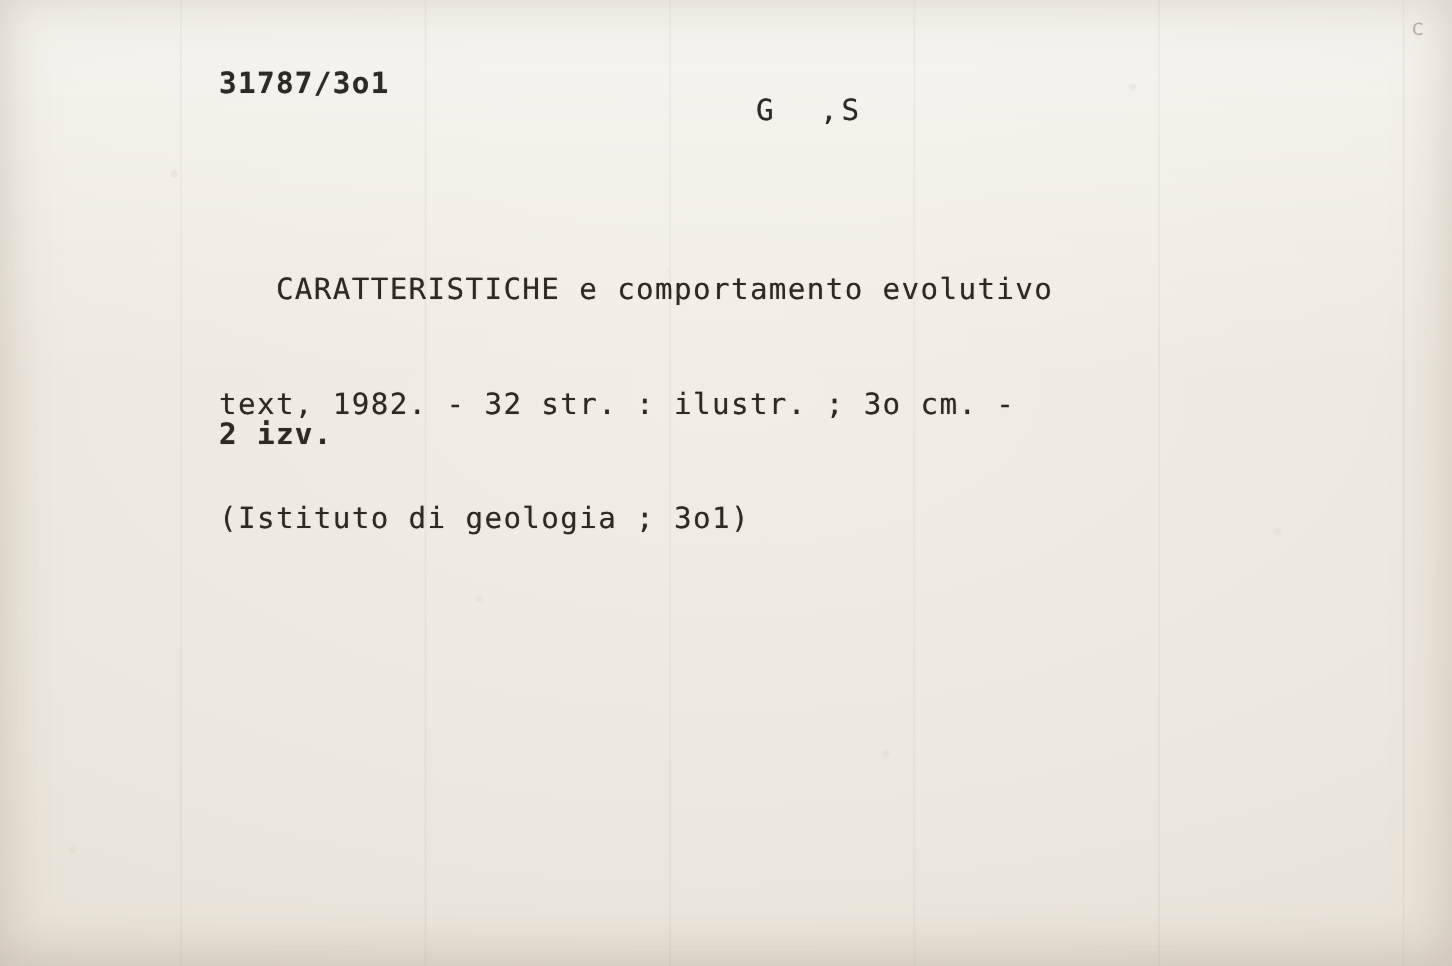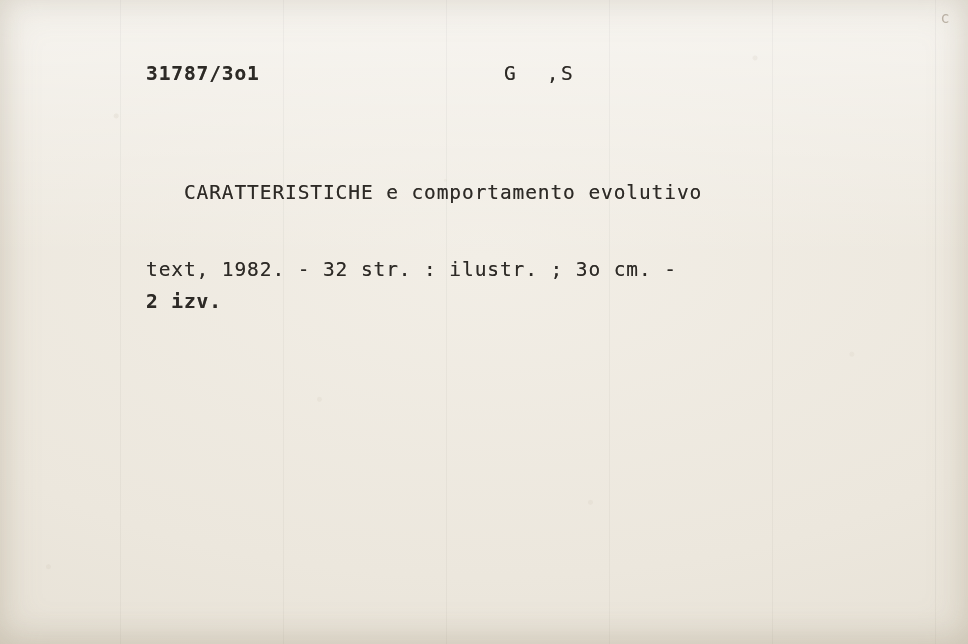--- a/index.html
+++ b/index.html
@@ -66,21 +66,21 @@
     color: #2d2a26;
     font-family: "DejaVu Sans Mono", monospace;
     font-size: 19.5px;
     letter-spacing: 0.9px;
     white-space: pre;
     text-shadow: 0 0 0.6px rgba(45,42,38,0.55);
   }
 
   #call-number {
     left: 146px;
-    top: 62px;
+    top: 44px;
     font-weight: 700;
   }
 
   #class-mark {
     left: 504px;
     top: 62px;
     letter-spacing: 2.5px;
   }
 
   #body-block {
@@ -88,38 +88,39 @@
     top: 129px;
     line-height: 25.5px;
   }
 
   #body-block .line {
     white-space: pre;
   }
 
   #copies-note {
     left: 146px;
-    top: 290px;
+    top: 278px;
     font-weight: 700;
   }
 </style>
 </head>
 <body>
 
 <div class="card">
 
   <div class="grain"></div>
 
   <div class="corner-mark">c</div>
 
   <div class="typed" id="call-number">31787/3o1</div>
 
   <div class="typed" id="class-mark">G  ,S</div>
 
   <div class="typed" id="body-block">
     <div class="line">   CARATTERISTICHE e comportamento evolutivo</div>
     <div class="line">text, 1982. - 32 str. : ilustr. ; 3o cm. -</div>
+    <div class="line">(Istituto di geologia ; 3o1)</div>
   </div>
 
   <div class="typed" id="copies-note">2 izv.</div>
 
   <div class="edge-shadow"></div>
 </div>
 
 </body></html>

